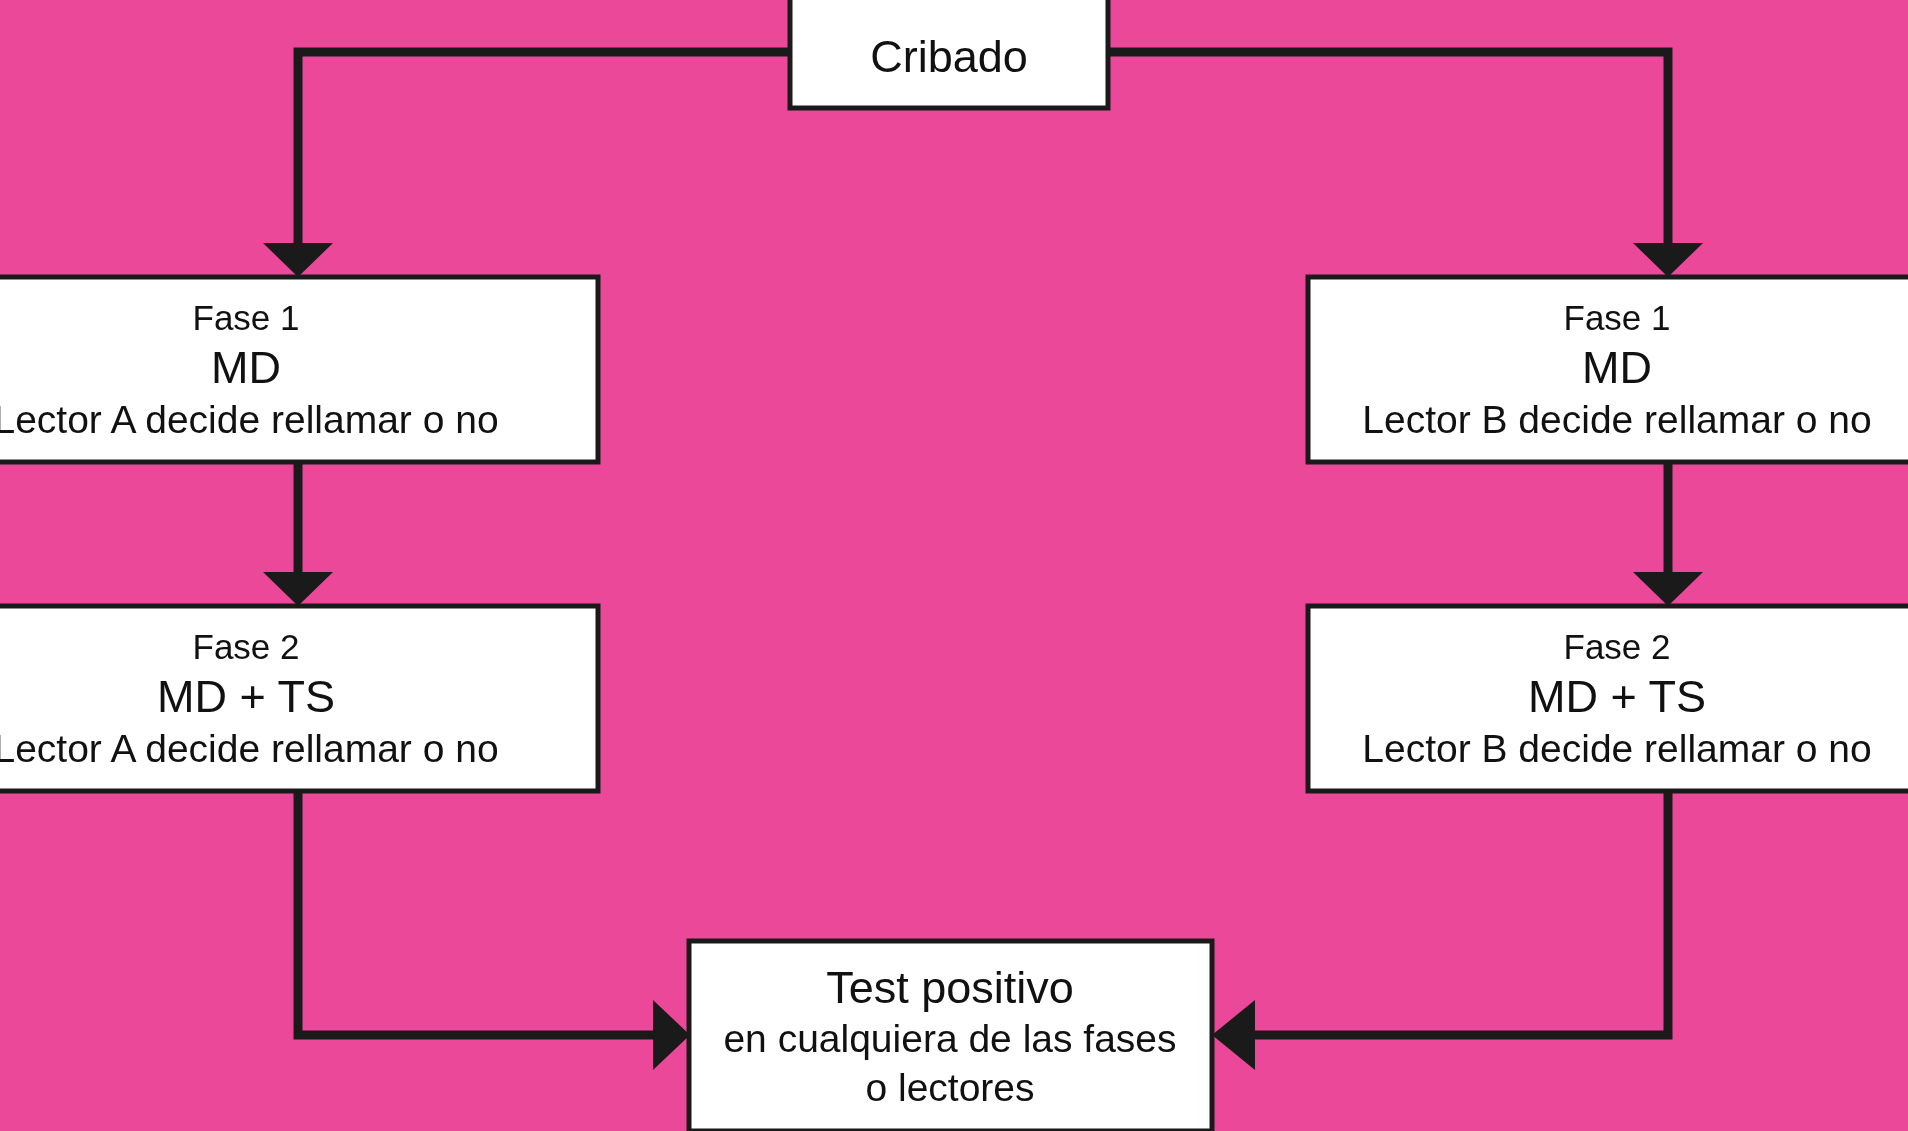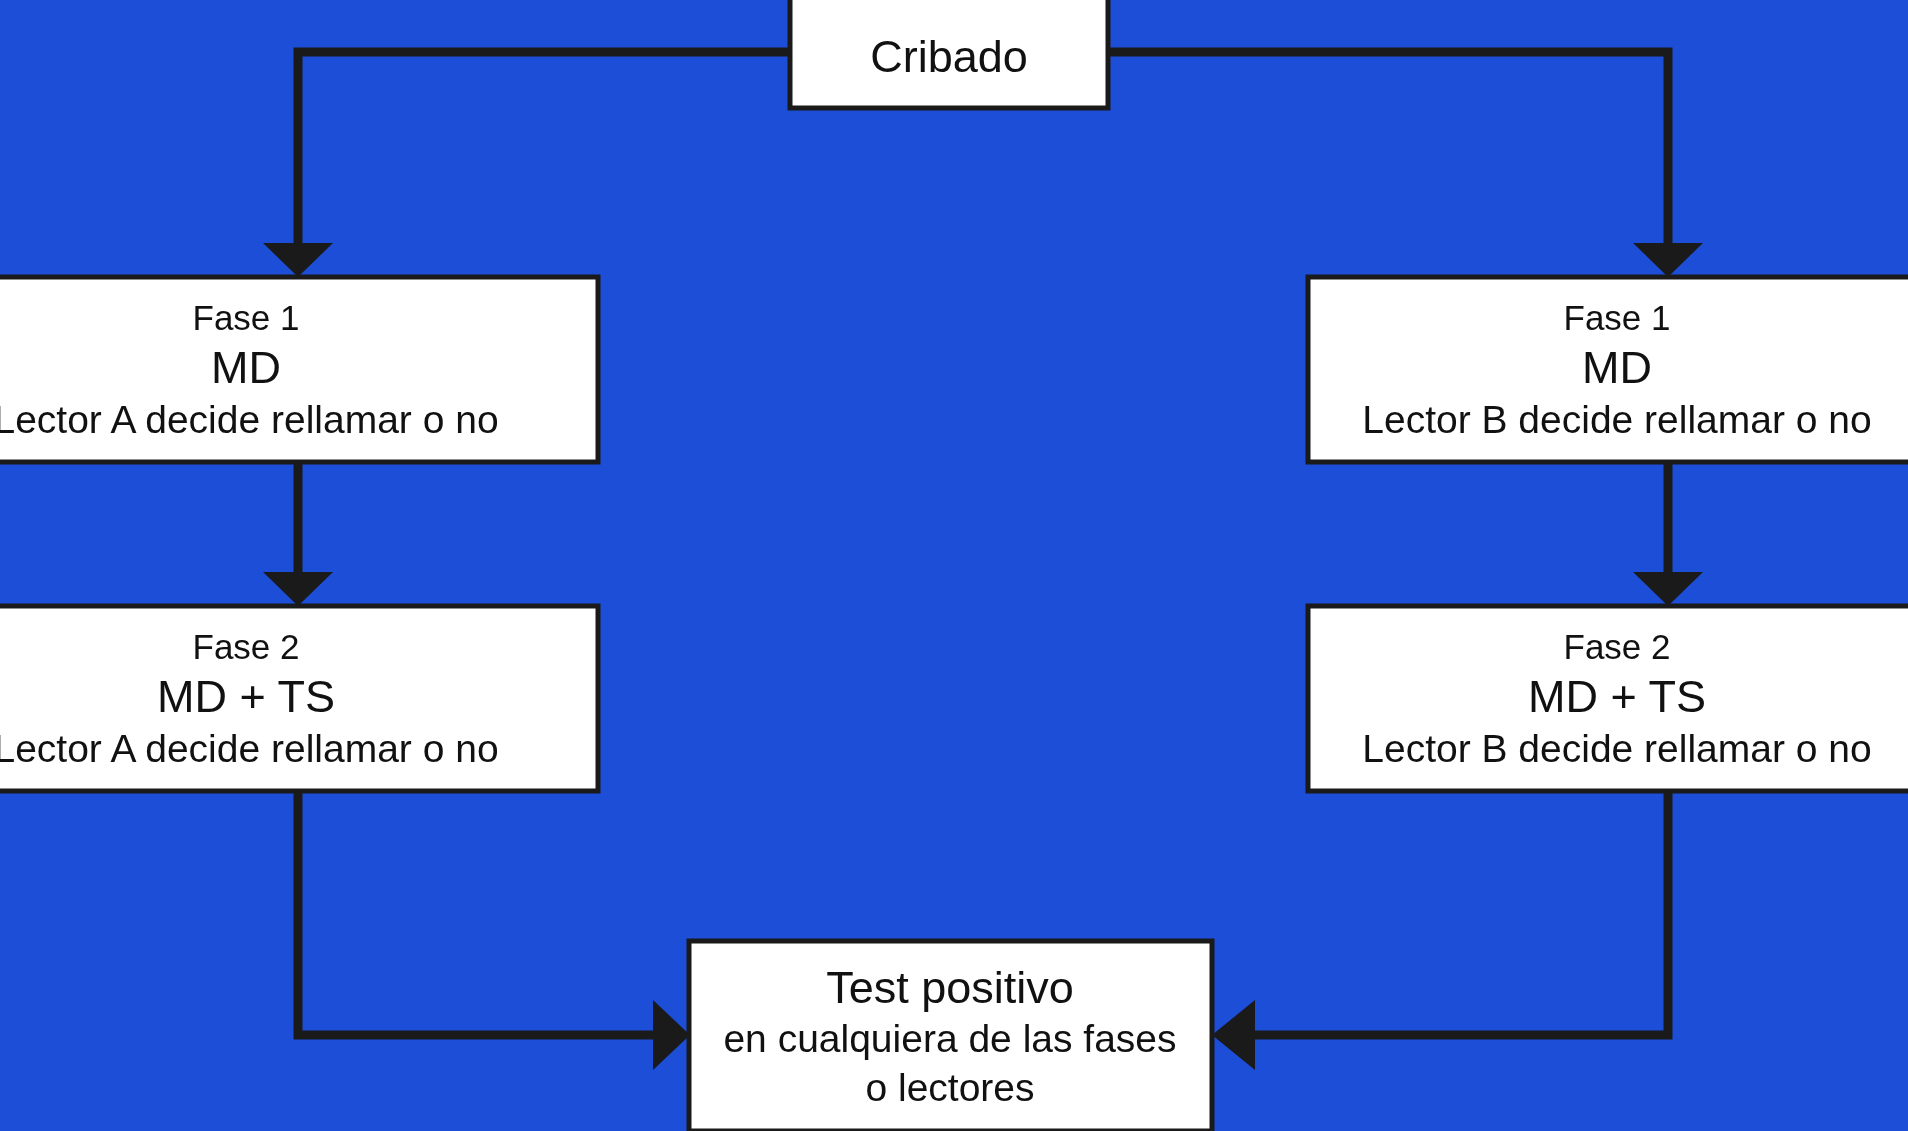--- a/index.html
+++ b/index.html
@@ -10,21 +10,21 @@
   body {
     width: 1908px;
     height: 1131px;
     font-family: "Liberation Sans", sans-serif;
     overflow: hidden;
   }
   #flowchart-root {
     position: relative;
     width: 1908px;
     height: 1131px;
-    background: #1d4ed8;
+    background: #ec4899;
   }
   svg.flow-svg {
     position: absolute;
     top: 0;
     left: 0;
     width: 1908px;
     height: 1131px;
   }
   .node-box {
     fill: #ffffff;

